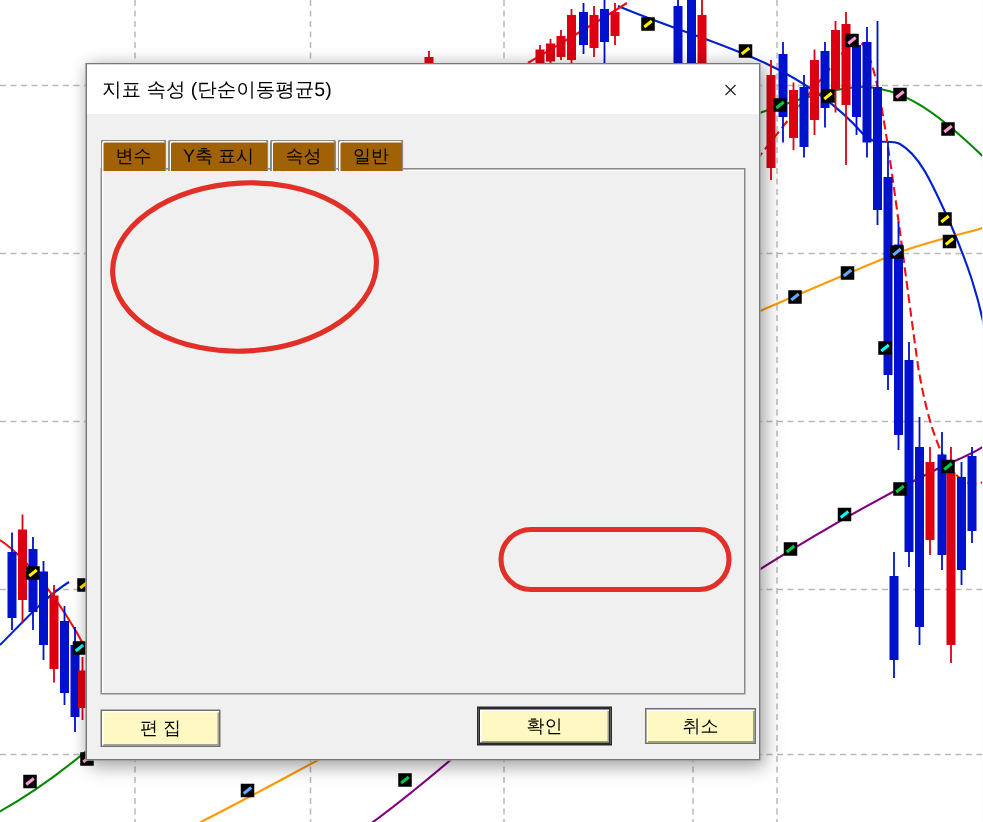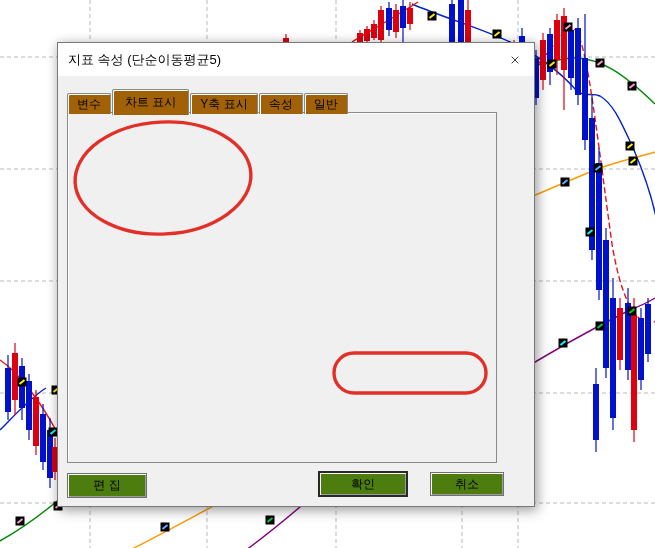--- a/index.html
+++ b/index.html
@@ -2,21 +2,21 @@
 <html><head>
 <meta charset="utf-8">
 <style>
   html,body{margin:0;padding:0;}
   body{font-family:"Liberation Sans","DejaVu Sans",sans-serif;}
   #stage{position:relative;width:655px;height:548px;background:#ffffff;overflow:hidden;}
   #bg{position:absolute;left:0;top:0;z-index:1;}
   
   #dialog{position:absolute;left:57px;top:42px;width:448px;height:463px;background:#f0f0f0;
           border:1px solid #787878;box-shadow:3px 4px 12px rgba(0,0,0,.30),0 0 10px rgba(0,0,0,.14);
-          z-index:10;font-size:12px;color:#000;padding-left:28px;}
+          z-index:10;font-size:12px;color:#000;}
   #titlebar{position:absolute;left:0;top:0;width:100%;height:33px;background:#ffffff;}
   #title{position:absolute;left:10px;top:0;line-height:33px;font-size:13px;}
   #closebtn{position:absolute;right:9px;top:8px;width:20px;height:18px;display:flex;align-items:center;justify-content:center;background:transparent;border:none;cursor:default;}
   
   #tabstrip{position:absolute;left:9px;top:44px;height:27px;display:flex;align-items:flex-end;z-index:3;}
   .tab{height:20px;line-height:20px;padding:0 9px;background:#a16207;border:1px solid #8a8a8a;border-bottom:none;
        border-radius:2px 2px 0 0;box-shadow:inset 1px 1px 0 #fff;margin-right:1px;position:relative;}
   .tab.selected{height:25px;line-height:24px;margin-bottom:-1px;z-index:4;padding:0 12px;}
   #panel{position:absolute;left:9px;top:69px;width:430px;height:351px;background:#f0f0f0;
          border:1px solid #8a8a8a;box-shadow:inset 1px 1px 0 #fdfdfd;z-index:2;box-sizing:border-box;}
@@ -36,21 +36,21 @@
   .glabel{position:absolute;}
   .tinput{position:absolute;height:20px;border:1px solid #7a7a7a;background:#fff;font-size:12px;padding:0 3px;box-sizing:border-box;font-family:inherit;}
   
   .dd{position:absolute;width:126px;height:22px;background:#fff;border:1px solid #7a7a7a;box-sizing:border-box;display:flex;align-items:center;}
   .dd-text{padding-left:5px;flex:1;}
   .dd-btn{width:17px;height:18px;margin-right:1px;background:#f0f0f0;border:1px solid #9a9a9a;box-shadow:inset 1px 1px 0 #fff,inset -1px -1px 0 #999;display:flex;align-items:center;justify-content:center;flex:none;margin-left:auto;}
   .dd-arrow{width:0;height:0;border:4px solid transparent;border-top:5px solid #000;margin-top:5px;}
   .swatch{flex:1;height:13px;margin:0 4px 0 4px;border:1px solid #000;}
   .line-sample{flex:1;height:1px;background:#000;margin:0 8px 0 7px;}
   
-  .btn{position:absolute;background:#4d7c0f;border:1px solid #707070;box-shadow:inset 1px 1px 0 #fff,inset -1px -1px 0 #9c9c9c;
+  .btn{position:absolute;background:#fef9c3;border:1px solid #707070;box-shadow:inset 1px 1px 0 #fff,inset -1px -1px 0 #9c9c9c;
        font-size:12px;font-family:inherit;display:flex;align-items:center;justify-content:center;}
   .btn.default{border:1px solid #2a2a2a;box-shadow:0 0 0 1px #2a2a2a,inset 1px 1px 0 #fff,inset -1px -1px 0 #9c9c9c;}
   #btn-fill{left:23px;top:368px;width:76px;height:23px;}
   #btn-edit{left:9px;top:430px;width:80px;height:25px;}
   #btn-ok{left:261px;top:429px;width:88px;height:24px;}
   #btn-cancel{left:372px;top:429px;width:74px;height:24px;}
   
   #lastval-row .cb{position:absolute;left:51px;top:161px;}
   #lastval-label{position:absolute;left:70px;top:163px;}
   #savedef-cb{position:absolute;left:234px;top:371px;}
@@ -228,21 +228,20 @@
       <button id="closebtn">
         <svg width="12" height="12" viewBox="0 0 12 12">
           <line x1="1" y1="1" x2="11" y2="11" stroke="#222" stroke-width="1.3"></line>
           <line x1="11" y1="1" x2="1" y2="11" stroke="#222" stroke-width="1.3"></line>
         </svg>
       </button>
     </div>
 
     <div id="tabstrip">
       <div class="tab">변수</div>
-      <div class="tab selected">차트 표시</div>
       <div class="tab">Y축 표시</div>
       <div class="tab">속성</div>
       <div class="tab">일반</div>
     </div>
 
     <div id="panel"></div>
 
     <span id="chart-select-label">차트 선택</span>
 
     <div id="listbox">

